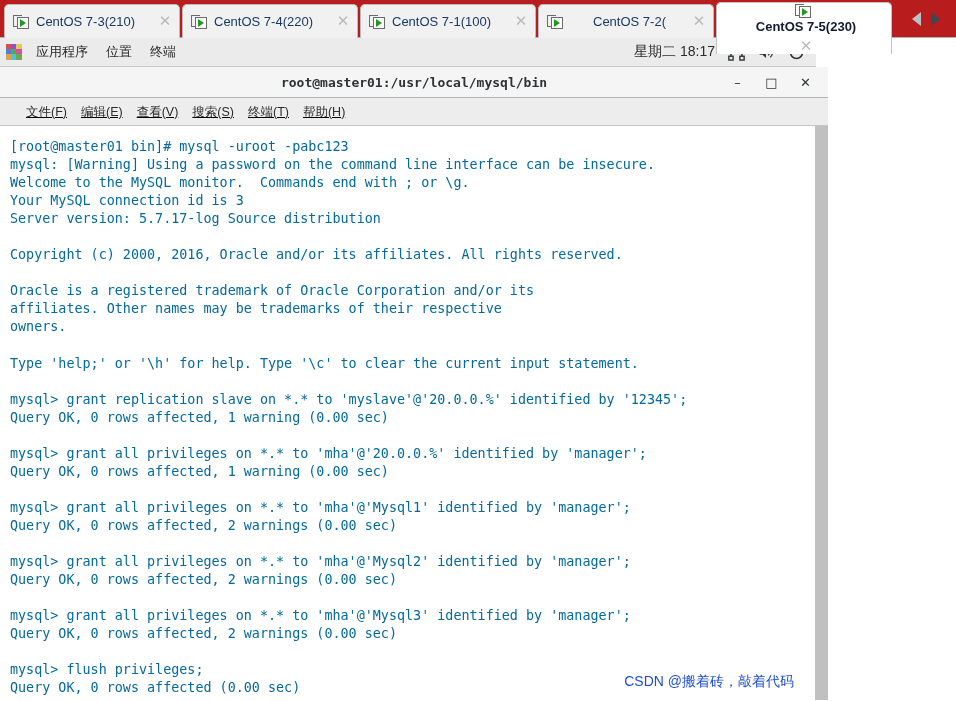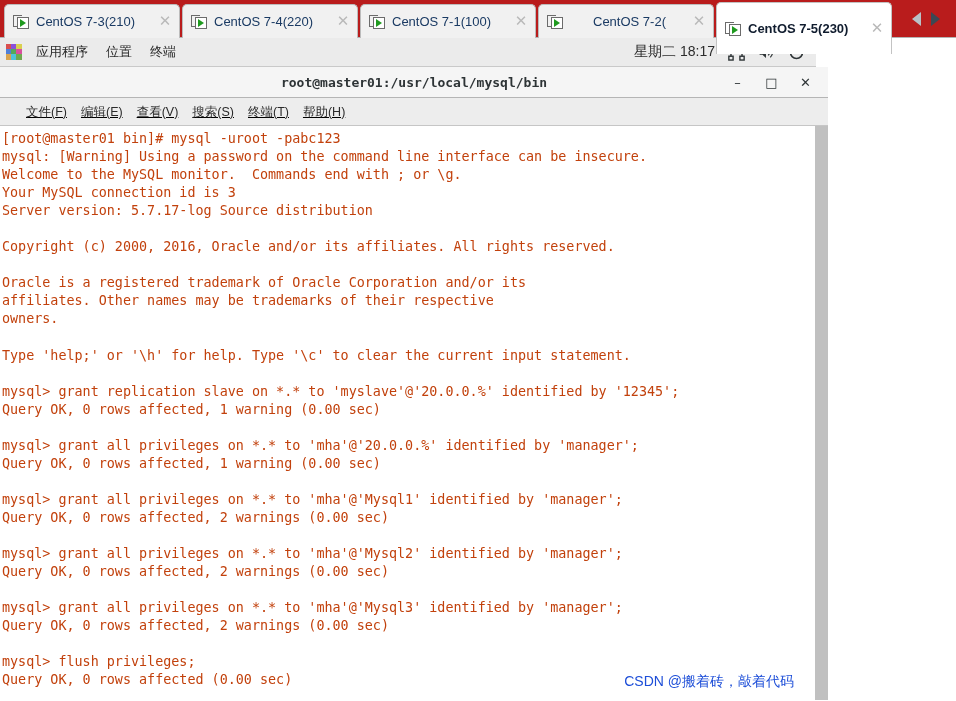--- a/index.html
+++ b/index.html
@@ -37,20 +37,21 @@
     display: flex;
     align-items: center;
     padding: 0 4px 0 8px;
   }
   .vm-tab.active {
     background: #ffffff;
     border-color: #c3c3c3;
     top: 2px;
     height: 52px;
     z-index: 5;
+    flex-direction: column;
   }
   .vm-tab-icon {
     width: 17px; height: 16px;
     position: relative;
     flex: 0 0 auto;
     margin-right: 6px;
   }
   .vm-tab-icon .sheet-back {
     position: absolute; left: 0; top: 1px;
     width: 9px; height: 12px;
@@ -218,26 +219,26 @@
     overflow: hidden;
   }
   #term-screen {
     position: absolute;
     left: 0; top: 0;
     width: 943px; height: 574px;
     background: #ffffff;
     overflow: hidden;
   }
   #term-text {
-    margin: 0;
+    margin: 8px;
     padding: 4px 0 0 2px;
     font-family: "DejaVu Sans Mono", "Liberation Mono", monospace;
     font-size: 13.4px;
     line-height: 18.05px;
-    color: #c2410c;
+    color: #0369a1;
     white-space: pre;
     letter-spacing: 0px;
   }
   #term-scrollbar {
     position: absolute;
     right: 0; top: 0;
     width: 13px; height: 574px;
     background: #c0c0c0;
   }
   #watermark {

